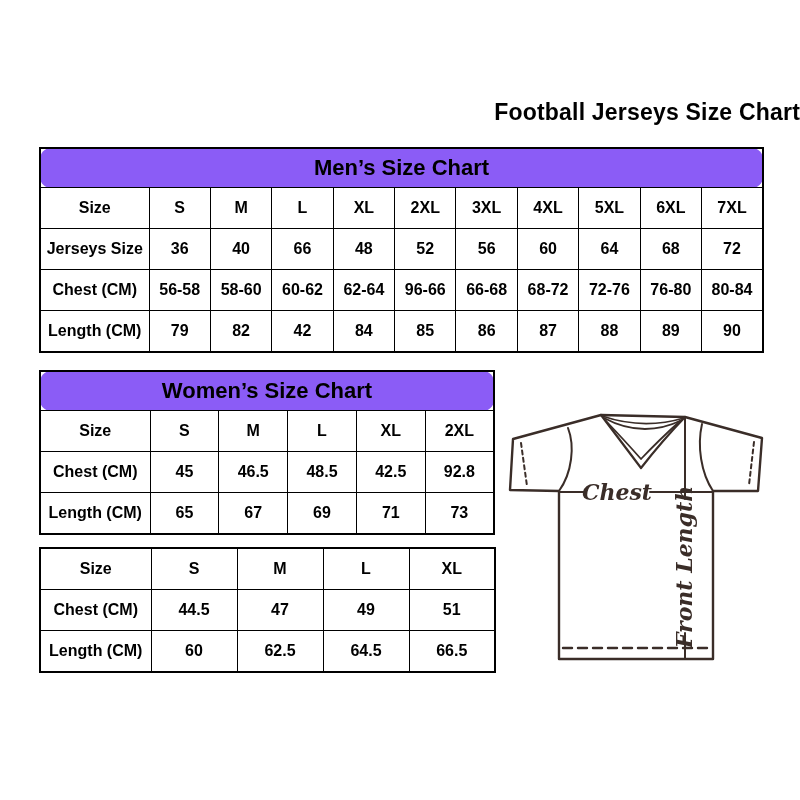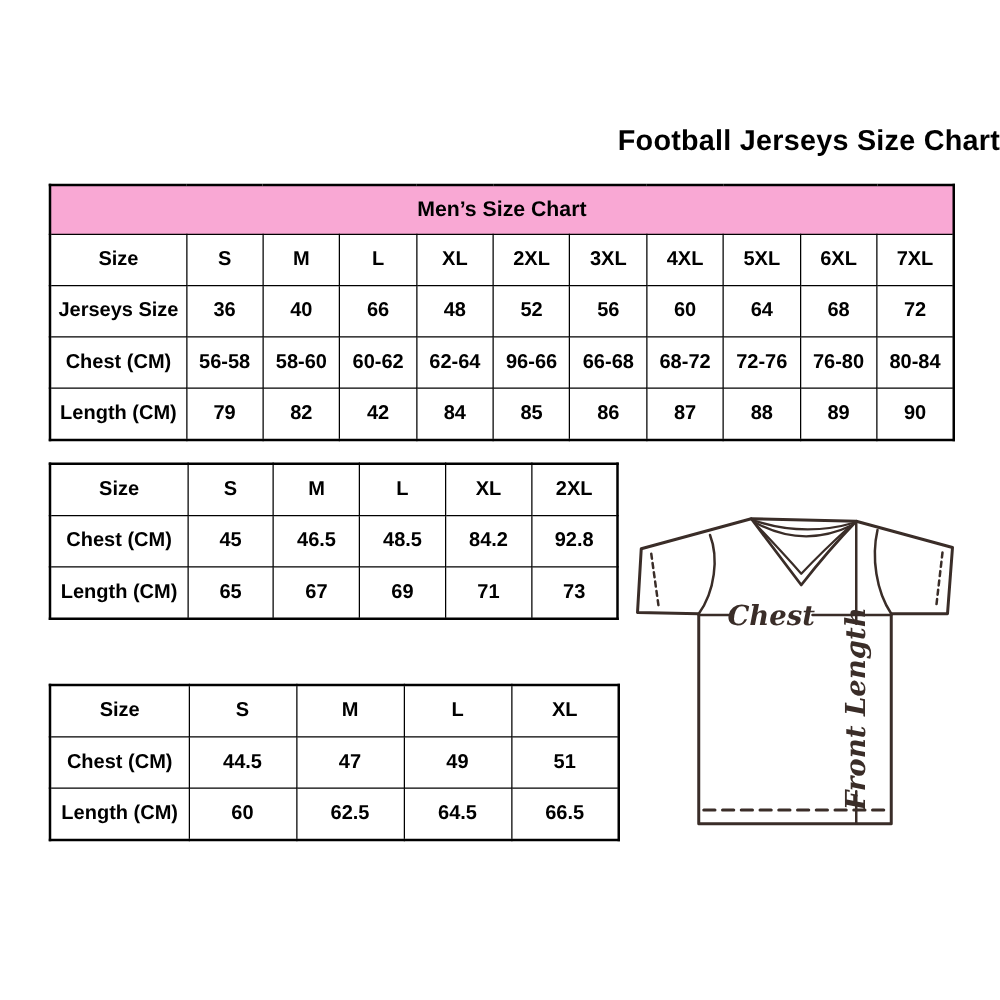--- a/index.html
+++ b/index.html
@@ -15,21 +15,21 @@
   table.size-table {
     position:absolute; border-collapse:collapse; table-layout:fixed;
     background:#fff; border:2.5px solid #000;
   }
   .size-table td {
     border:1.5px solid #000; text-align:center; vertical-align:middle;
     font-weight:bold; font-size:16px; color:#000; padding:0; height:40px;
     overflow:hidden; white-space:nowrap;
   }
   .size-table td.table-title {
-    background:#f9a8d4; font-size:17px; height:38px;
+    background:#8b5cf6; font-size:22px; height:38px;border-radius:11px;
   }
   #men-table   { left:39px; top:147px; width:725px; }
   #women-table { left:39px; top:370px; width:456px; }
   #youth-table { left:39px; top:547px; width:457px; }
   .jersey-wrap { position:absolute; left:505px; top:411px; width:265px; height:258px; }
   .jersey-wrap svg { display:block; }
   .j-line { fill:none; stroke:#3a2d28; stroke-linejoin:round; stroke-linecap:round; }
   .j-text {
     fill:#3a2d28; font-family:"DejaVu Serif", serif;
     font-style:italic; font-weight:bold; font-size:22px;
@@ -119,33 +119,36 @@
       <colgroup>
         <col style="width: 110px;">
         <col>
         <col>
         <col>
         <col>
         <col>
       </colgroup>
       <tbody>
         <tr>
+          <td class="table-title" colspan="6">Women’s Size Chart</td>
+        </tr>
+        <tr>
           <td>Size</td>
           <td>S</td>
           <td>M</td>
           <td>L</td>
           <td>XL</td>
           <td>2XL</td>
         </tr>
         <tr>
           <td>Chest (CM)</td>
           <td>45</td>
           <td>46.5</td>
           <td>48.5</td>
-          <td>84.2</td>
+          <td>42.5</td>
           <td>92.8</td>
         </tr>
         <tr>
           <td>Length (CM)</td>
           <td>65</td>
           <td>67</td>
           <td>69</td>
           <td>71</td>
           <td>73</td>
         </tr>

